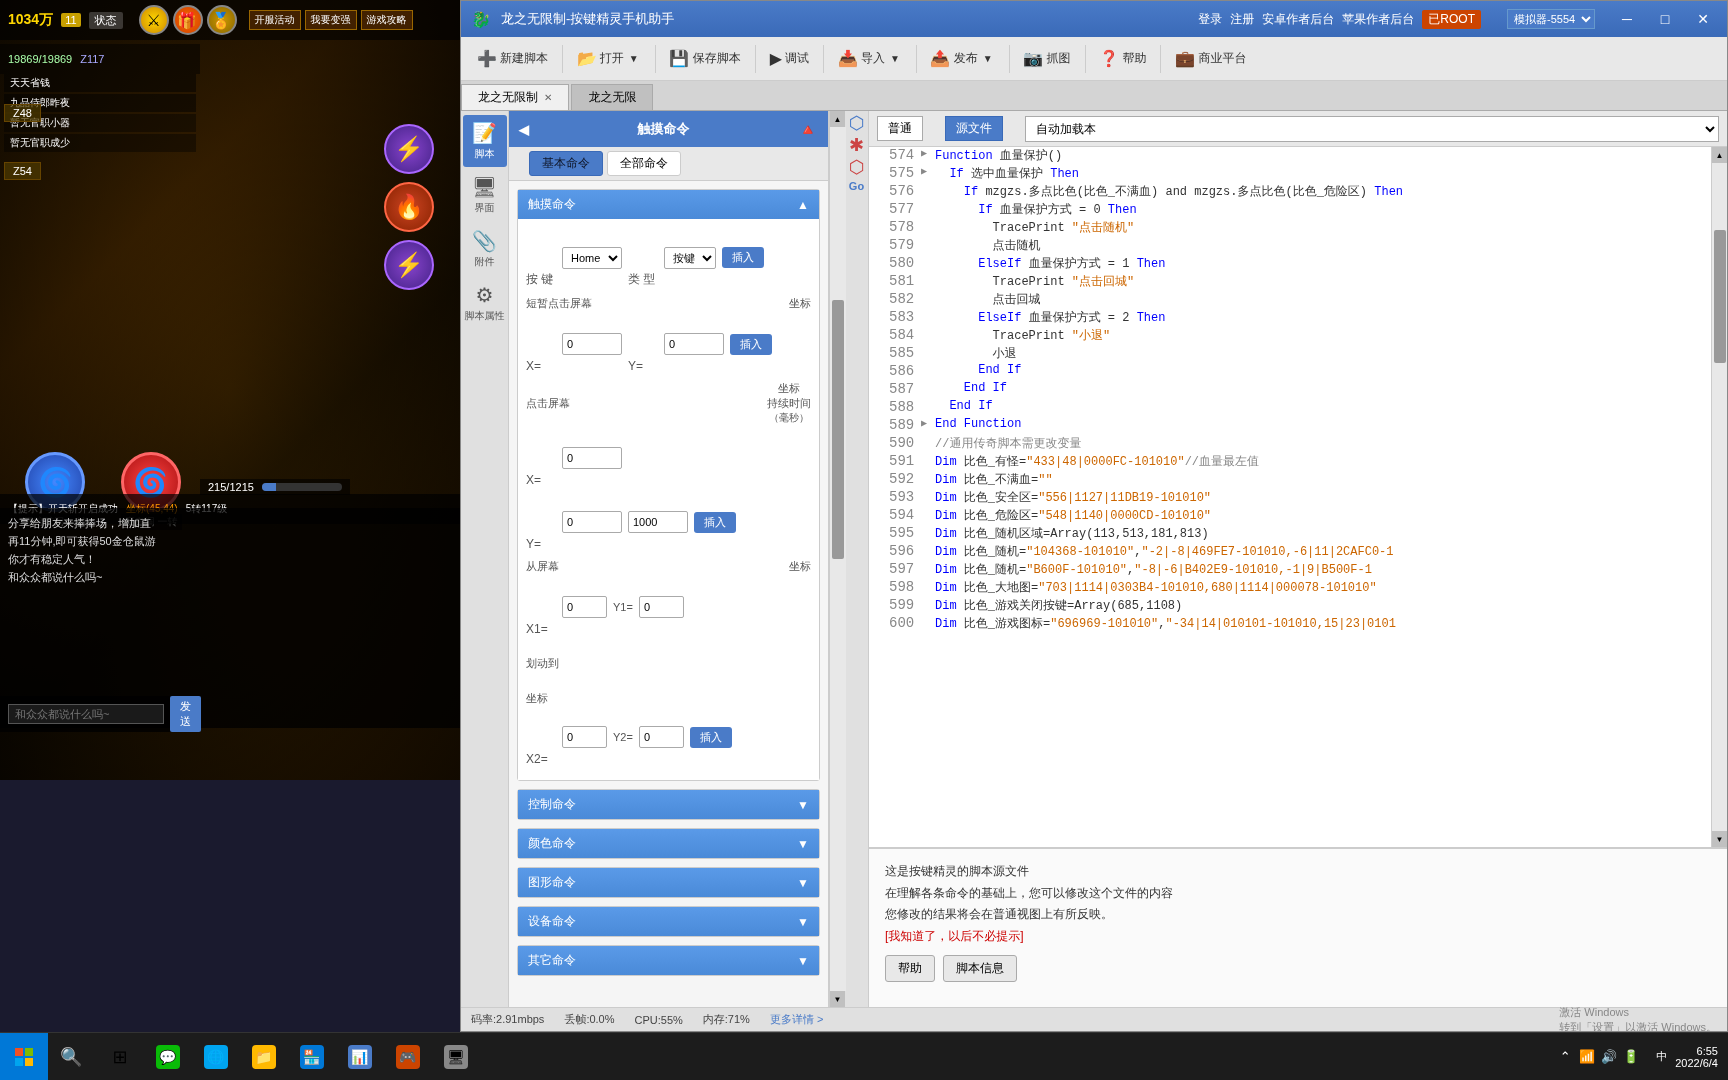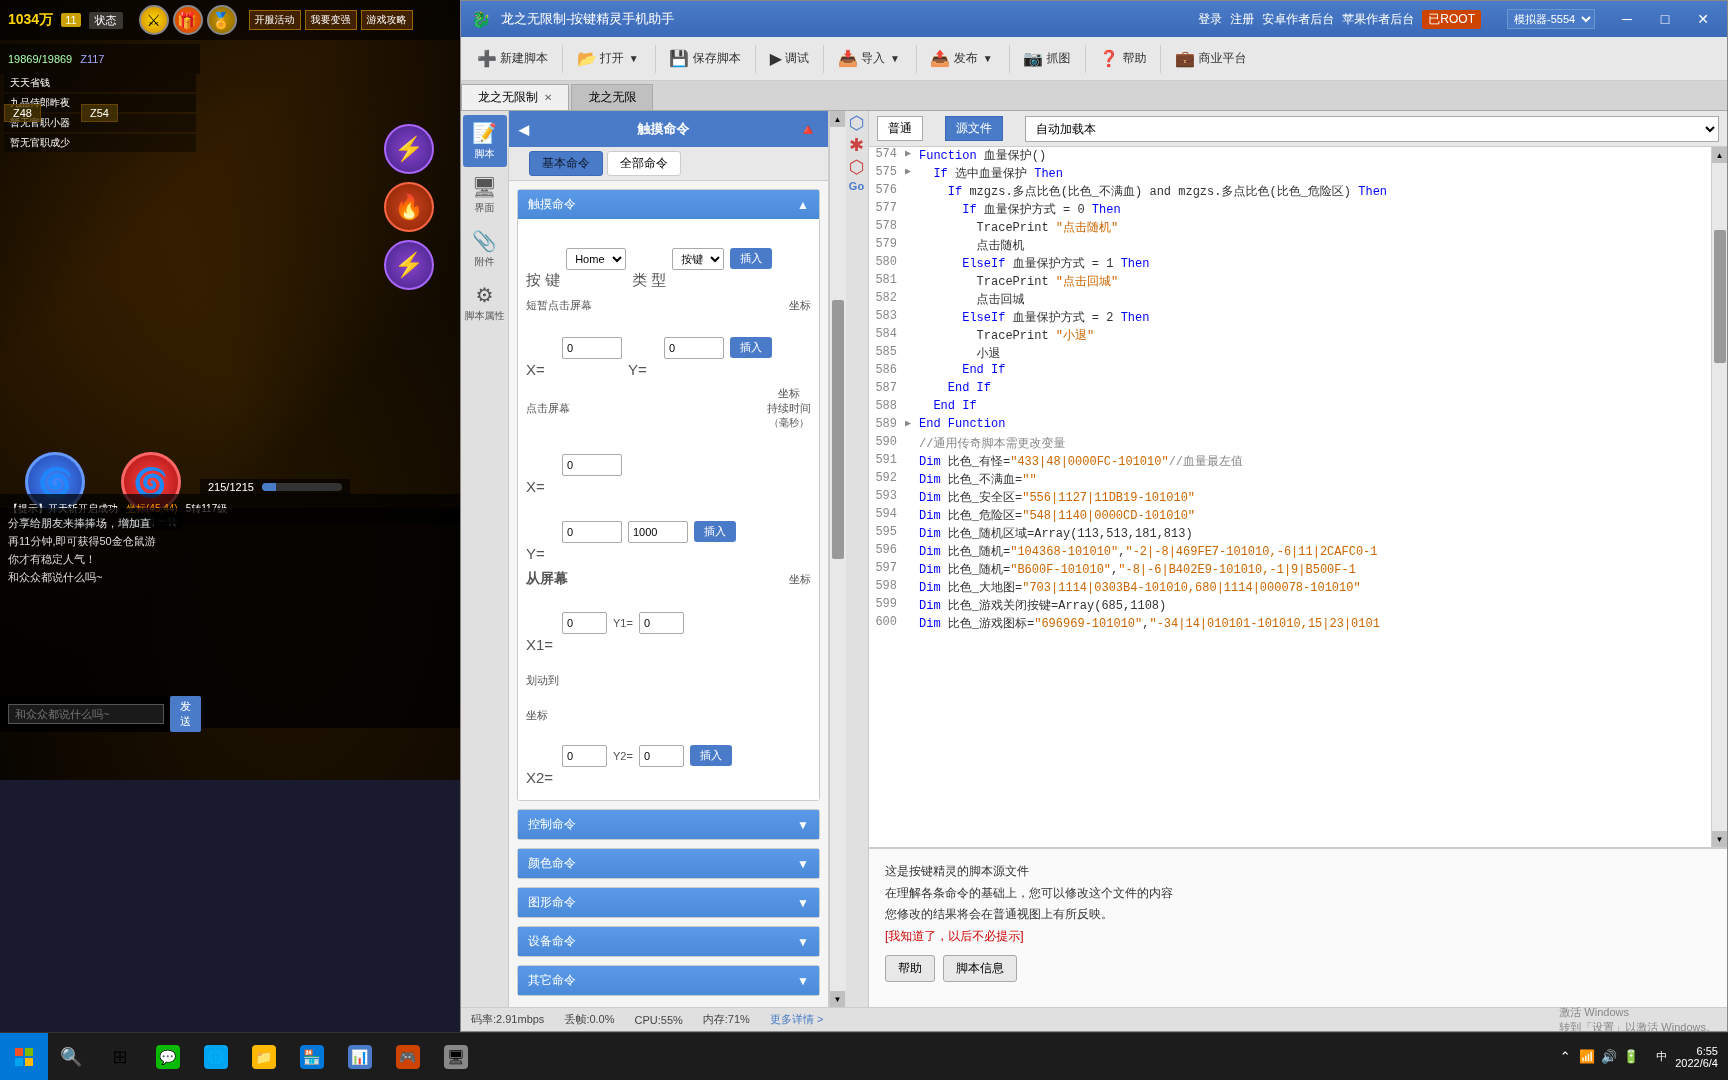--- a/index.html
+++ b/index.html
@@ -111,21 +111,21 @@
     }
     .cmd-section-header {
       background: linear-gradient(180deg, #5a9ae8 0%, #4a8ad8 100%);
       color: #fff; padding: 6px 10px; font-size: 12px; display: flex;
       align-items: center; justify-content: space-between; cursor: pointer;
     }
     .cmd-section-body { padding: 8px; background: #fff; }
 
     
     .form-row { display: flex; align-items: center; margin-bottom: 6px; gap: 6px; }
-    .form-label { font-size: 15px; color: #555; min-width: 30px; margin-top: 44px; }
+    .form-label { font-size: 12px; color: #555; min-width: 30px; margin-top: 44px; }
     .form-input {
       border: 1px solid #aaa; padding: 2px 4px; font-size: 11px;
       width: 60px; height: 22px; border-radius: 2px;
     }
     .form-select {
       border: 1px solid #aaa; padding: 2px 4px; font-size: 11px;
       height: 22px; border-radius: 2px; background: #fff; cursor: pointer;
     }
     .insert-btn {
       padding: 3px 10px; background: #4a7bc8; color: #fff; border: none;
@@ -144,22 +144,22 @@
     .editor-mode-btn.active { background: #4a7bc8; color: #fff; border-color: #3a6ab8; }
     .editor-select {
       flex: 1; padding: 3px 6px; border: 1px solid #aaa; font-size: 12px;
       background: #fff; height: 26px;
     }
 
     
     .code-area { flex: 1; overflow: auto; font-family: 'Courier New', monospace; font-size: 12px; }
     .code-line { display: flex; align-items: flex-start; min-height: 18px; padding: 0 4px; }
     .line-num {
-      width: 32px; min-width: 32px; color: #888; text-align: right;
-      padding-right: 8px; user-select: none; font-size: 12px;
+      width: 32px; min-width: 32px; color: #888; text-align: center;
+      padding-right: 8px; user-select: none; font-size: 14px; margin-left: 16px;
     }
     .line-expand { width: 14px; min-width: 14px; color: #888; cursor: pointer; font-size: 10px; }
     .line-code { flex: 1; white-space: pre; color: #333; }
     .kw-blue { color: #0000ff; }
     .str-orange { color: #cc6600; }
     .comment-gray { color: #888888; }
 
     
     .info-panel {
       height: 160px; border-top: 2px solid #ccc; padding: 12px 16px;
@@ -253,21 +253,21 @@
     <span style="color:#aaaaff;">Z117</span>
   </div>
 
   <div style="position:absolute;top:70px;left:0;width:200px;display:flex;flex-direction:column;gap:2px;padding:4px;">
     <div style="color:#fff;font-size:10px;background:rgba(0,0,0,0.5);padding:2px 6px;">天天省钱</div>
     <div style="color:#fff;font-size:10px;background:rgba(0,0,0,0.5);padding:2px 6px;">九品侍郎昨夜</div>
     <div style="color:#fff;font-size:10px;background:rgba(0,0,0,0.4);padding:2px 6px;">暂无官职小器</div>
     <div style="color:#fff;font-size:10px;background:rgba(0,0,0,0.4);padding:2px 6px;">暂无官职成少</div>
   </div>
 
-  <div style="position:absolute;top:100px;left:0;display:flex;gap:40px;padding:4px;">
+  <div style="position:absolute;top:100px;left:0;display:flex;flex-direction:column;gap:40px;padding:4px;">
     <div style="color:#fff;font-size:11px;background:rgba(80,60,0,0.7);padding:2px 8px;border:1px solid #664400;">Z48</div>
     <div style="color:#fff;font-size:11px;background:rgba(80,60,0,0.7);padding:2px 8px;border:1px solid #664400;">Z54</div>
   </div>
 
   <div style="position:absolute;top:120px;right:0;width:80px;display:flex;flex-direction:column;gap:8px;padding:4px;">
     <div style="width:50px;height:50px;background:radial-gradient(circle,#8844cc,#442288);border-radius:50%;border:2px solid #aa66ff;display:flex;align-items:center;justify-content:center;font-size:24px;">⚡</div>
     <div style="width:50px;height:50px;background:radial-gradient(circle,#cc4422,#882200);border-radius:50%;border:2px solid #ff6644;display:flex;align-items:center;justify-content:center;font-size:24px;">🔥</div>
     <div style="width:50px;height:50px;background:radial-gradient(circle,#8844cc,#442288);border-radius:50%;border:2px solid #aa66ff;display:flex;align-items:center;justify-content:center;font-size:24px;">⚡</div>
   </div>
 
@@ -468,21 +468,21 @@
               <input type="text" class="form-input" value="0" style="">
             </div>
             <div class="form-row">
               <span class="form-label">Y=</span>
               <input type="text" class="form-input" value="0" style="">
               <input type="text" class="form-input" style="width: 60px;" value="1000">
               <button class="insert-btn">插入</button>
             </div>
 
             <div style="margin: 8px 0 4px; display:flex; justify-content:space-between; align-items:center;">
-              <span style="font-size:14px;color:#555;font-weight:bold;">从屏幕</span>
+              <span style="font-size:11px;color:#555;">从屏幕</span>
               <span style="font-size:11px;color:#555;">坐标</span>
             </div>
             <div class="form-row">
               <span class="form-label">X1=</span>
               <input type="text" class="form-input" style="width: 45px;" value="0">
               <span style="font-size:11px;color:#555;">Y1=</span>
               <input type="text" class="form-input" style="width: 45px;" value="0">
             </div>
             <div style="font-size:11px;color:#555;margin:20px 0;">划动到</div>
             <div style="font-size:11px;color:#555;margin:2px 0;">坐标</div>

